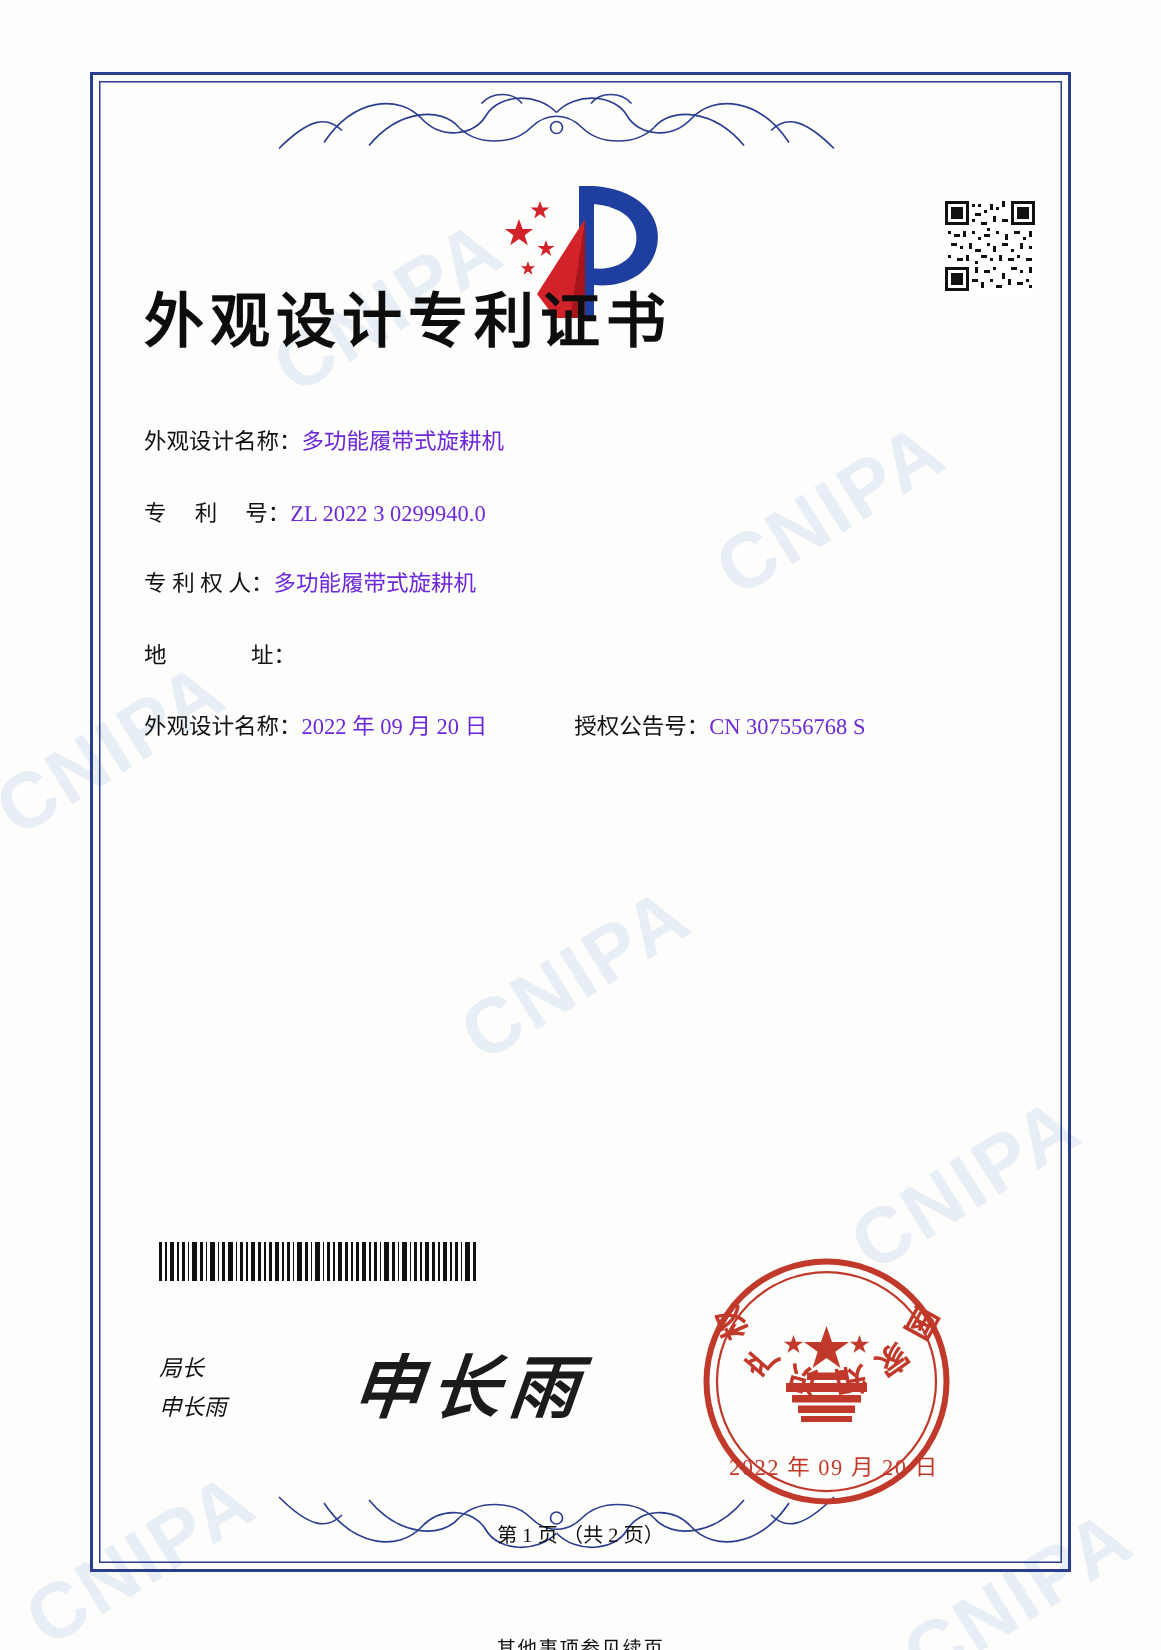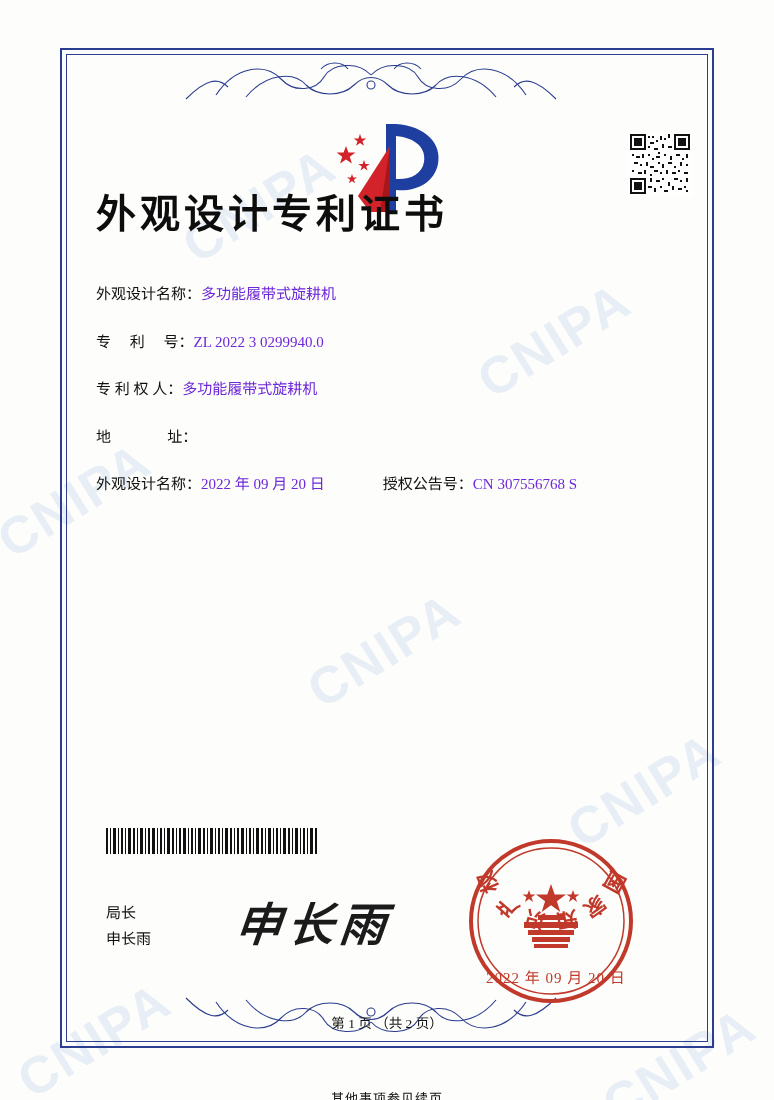--- a/index.html
+++ b/index.html
@@ -175,20 +175,21 @@
   }
 
   
   .sig-block {
     position: absolute;
     left: 106px;
     top: 900px;
     font-size: 15px;
     line-height: 1.75;
     color: #111;
+    font-style: italic;
   }
   .sig-script {
     position: absolute;
     left: 236px;
     top: 888px;
     font-size: 46px;
     font-family: "DejaVu Serif", serif;
     font-style: italic;
     font-weight: 700;
     color: #1b1b1b;

